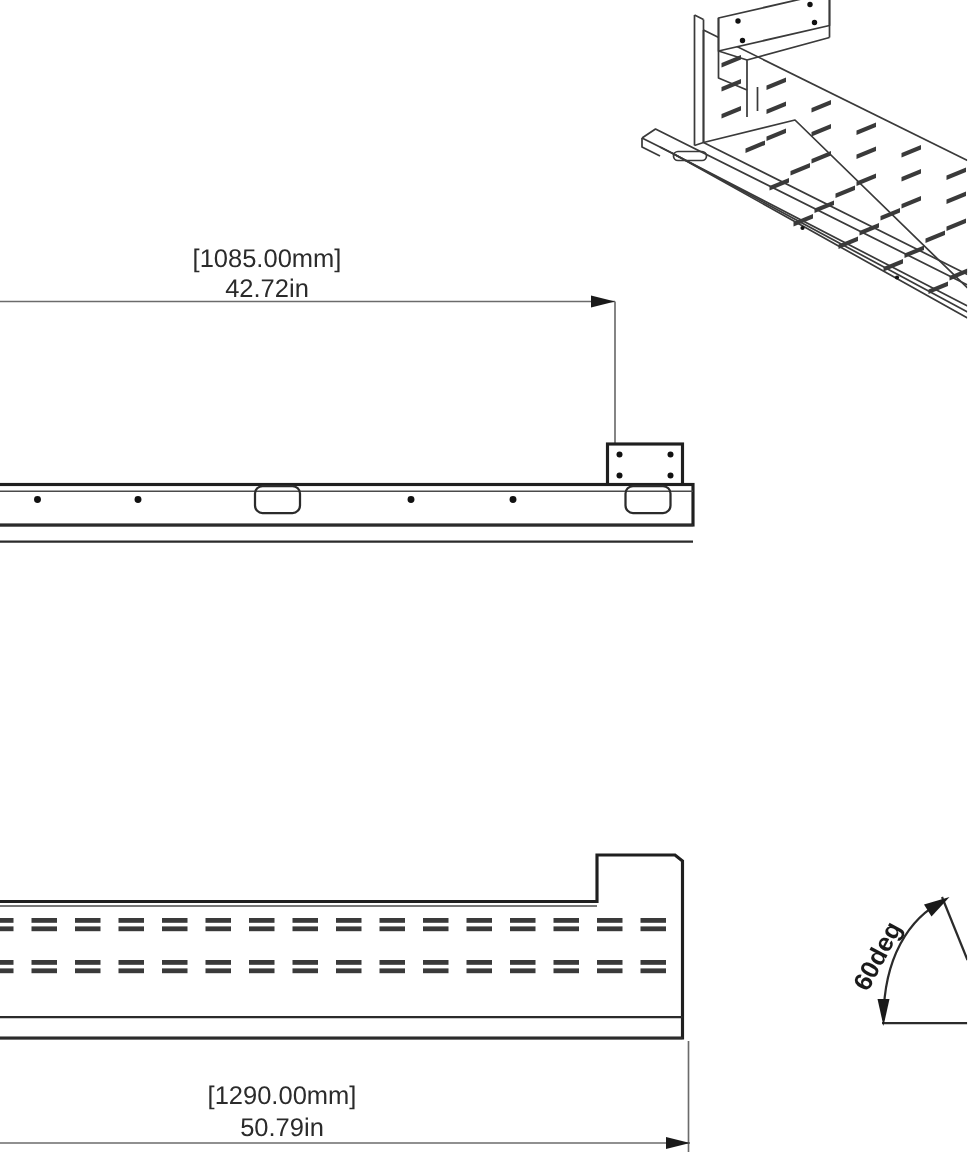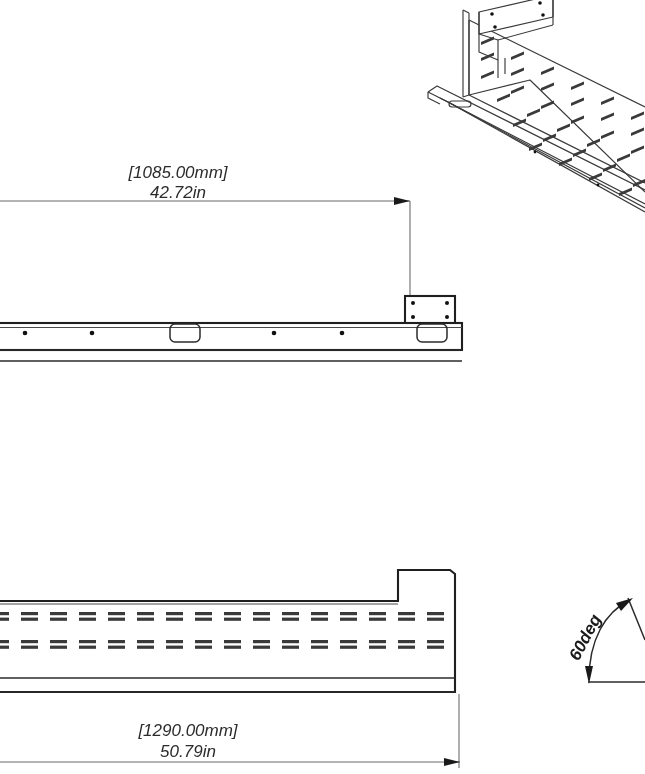--- a/index.html
+++ b/index.html
@@ -9,21 +9,20 @@
   }
   body {
     font-family: "Liberation Sans", sans-serif;
   }
   #drawing-sheet {
     position: relative;
     width: 645px;
     height: 774px;
     background: #ffffff;
     overflow: hidden;
-    font-style: italic;
   }
   #drawing-sheet svg {
     display: block;
   }
   .dim-text {
     font-family: "Liberation Sans", sans-serif;
     font-size: 17px;
     fill: #2b2b2b;
     text-anchor: middle;
     letter-spacing: 0px;

